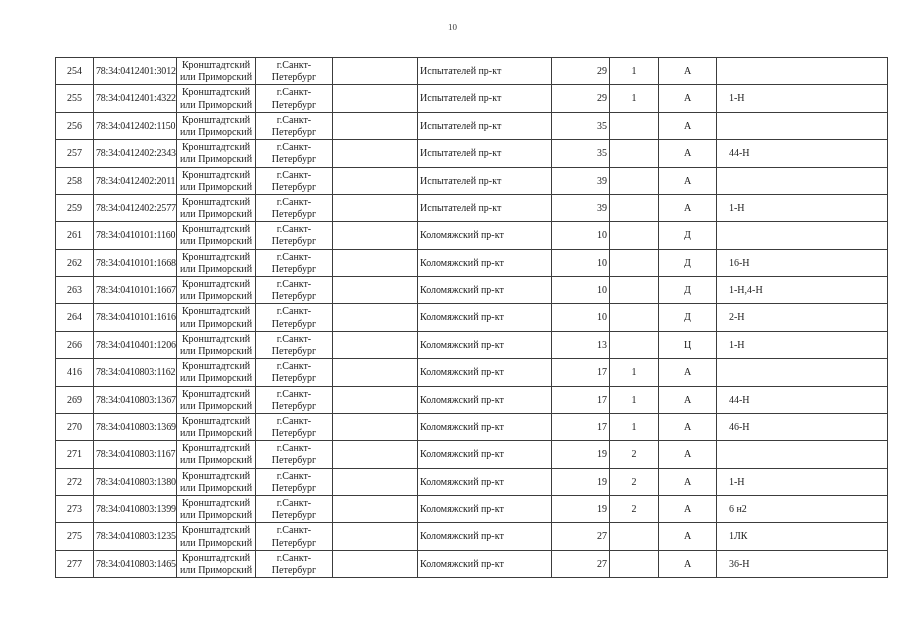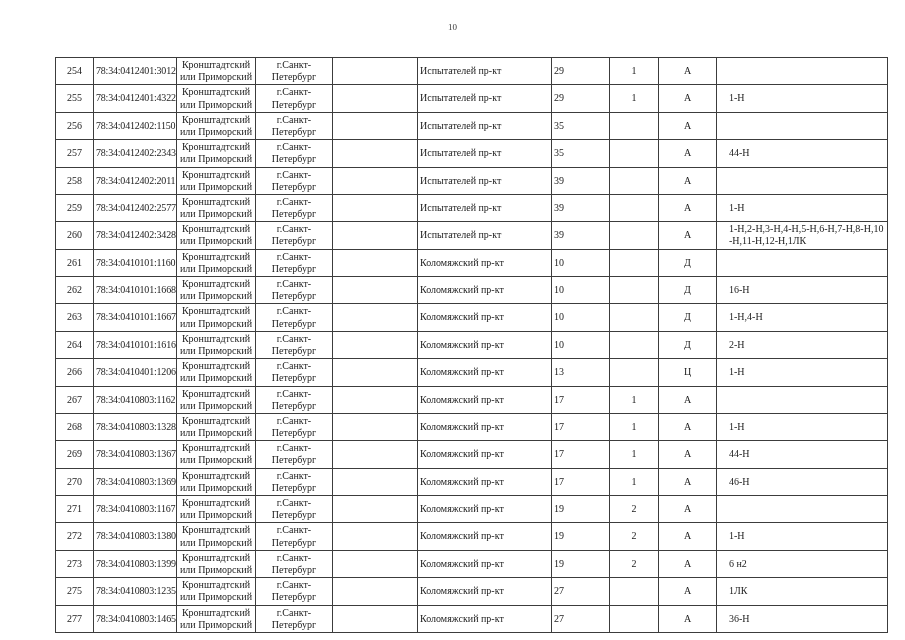--- a/index.html
+++ b/index.html
@@ -34,21 +34,21 @@
     overflow: hidden;
     color: #1c1c1c;
   }
   .doc-table tr { height: 21.7px; }
   td.c-n       { width: 33px;  text-align: center; }
   td.c-cad     { width: 78px;  text-align: center; letter-spacing: -0.2px; }
   td.c-district{ width: 74px;  text-align: center; }
   td.c-city    { width: 72px;  text-align: center; }
   td.c-extra   { width: 80px; }
   td.c-street  { width: 129px; text-align: left; }
-  td.c-house   { width: 53px;  text-align: left; }
+  td.c-house   { width: 53px;  text-align: right; }
   td.c-corpus  { width: 44px;  text-align: center; }
   td.c-letter  { width: 53px;  text-align: center; }
   td.c-premises{ width: 156px; text-align: left; overflow-wrap: anywhere; word-break: break-all; padding-left: 12px; }
 </style>
 </head>
 <body>
 
 <div class="page-number">10</div>
 
 <table class="doc-table">
@@ -119,32 +119,20 @@
     <td class="c-district">Кронштадтский или Приморский</td>
     <td class="c-city">г.Санкт-Петербург</td>
     <td class="c-extra"></td>
     <td class="c-street">Испытателей пр-кт</td>
     <td class="c-house">39</td>
     <td class="c-corpus"></td>
     <td class="c-letter">А</td>
     <td class="c-premises">1-Н</td>
   </tr>
       <tr>
-    <td class="c-n">260</td>
-    <td class="c-cad">78:34:0412402:3428</td>
-    <td class="c-district">Кронштадтский или Приморский</td>
-    <td class="c-city">г.Санкт-Петербург</td>
-    <td class="c-extra"></td>
-    <td class="c-street">Испытателей пр-кт</td>
-    <td class="c-house">39</td>
-    <td class="c-corpus"></td>
-    <td class="c-letter">А</td>
-    <td class="c-premises">1-Н,2-Н,3-Н,4-Н,5-Н,6-Н,7-Н,8-Н,10-Н,11-Н,12-Н,1ЛК</td>
-  </tr>
-      <tr>
     <td class="c-n">261</td>
     <td class="c-cad">78:34:0410101:1160</td>
     <td class="c-district">Кронштадтский или Приморский</td>
     <td class="c-city">г.Санкт-Петербург</td>
     <td class="c-extra"></td>
     <td class="c-street">Коломяжский пр-кт</td>
     <td class="c-house">10</td>
     <td class="c-corpus"></td>
     <td class="c-letter">Д</td>
     <td class="c-premises"></td>
@@ -191,42 +179,30 @@
     <td class="c-district">Кронштадтский или Приморский</td>
     <td class="c-city">г.Санкт-Петербург</td>
     <td class="c-extra"></td>
     <td class="c-street">Коломяжский пр-кт</td>
     <td class="c-house">13</td>
     <td class="c-corpus"></td>
     <td class="c-letter">Ц</td>
     <td class="c-premises">1-Н</td>
   </tr>
       <tr>
-    <td class="c-n">267</td>
+    <td class="c-n">416</td>
     <td class="c-cad">78:34:0410803:1162</td>
     <td class="c-district">Кронштадтский или Приморский</td>
     <td class="c-city">г.Санкт-Петербург</td>
     <td class="c-extra"></td>
     <td class="c-street">Коломяжский пр-кт</td>
     <td class="c-house">17</td>
     <td class="c-corpus">1</td>
     <td class="c-letter">А</td>
     <td class="c-premises"></td>
-  </tr>
-      <tr>
-    <td class="c-n">268</td>
-    <td class="c-cad">78:34:0410803:1328</td>
-    <td class="c-district">Кронштадтский или Приморский</td>
-    <td class="c-city">г.Санкт-Петербург</td>
-    <td class="c-extra"></td>
-    <td class="c-street">Коломяжский пр-кт</td>
-    <td class="c-house">17</td>
-    <td class="c-corpus">1</td>
-    <td class="c-letter">А</td>
-    <td class="c-premises">1-Н</td>
   </tr>
       <tr>
     <td class="c-n">269</td>
     <td class="c-cad">78:34:0410803:1367</td>
     <td class="c-district">Кронштадтский или Приморский</td>
     <td class="c-city">г.Санкт-Петербург</td>
     <td class="c-extra"></td>
     <td class="c-street">Коломяжский пр-кт</td>
     <td class="c-house">17</td>
     <td class="c-corpus">1</td>

